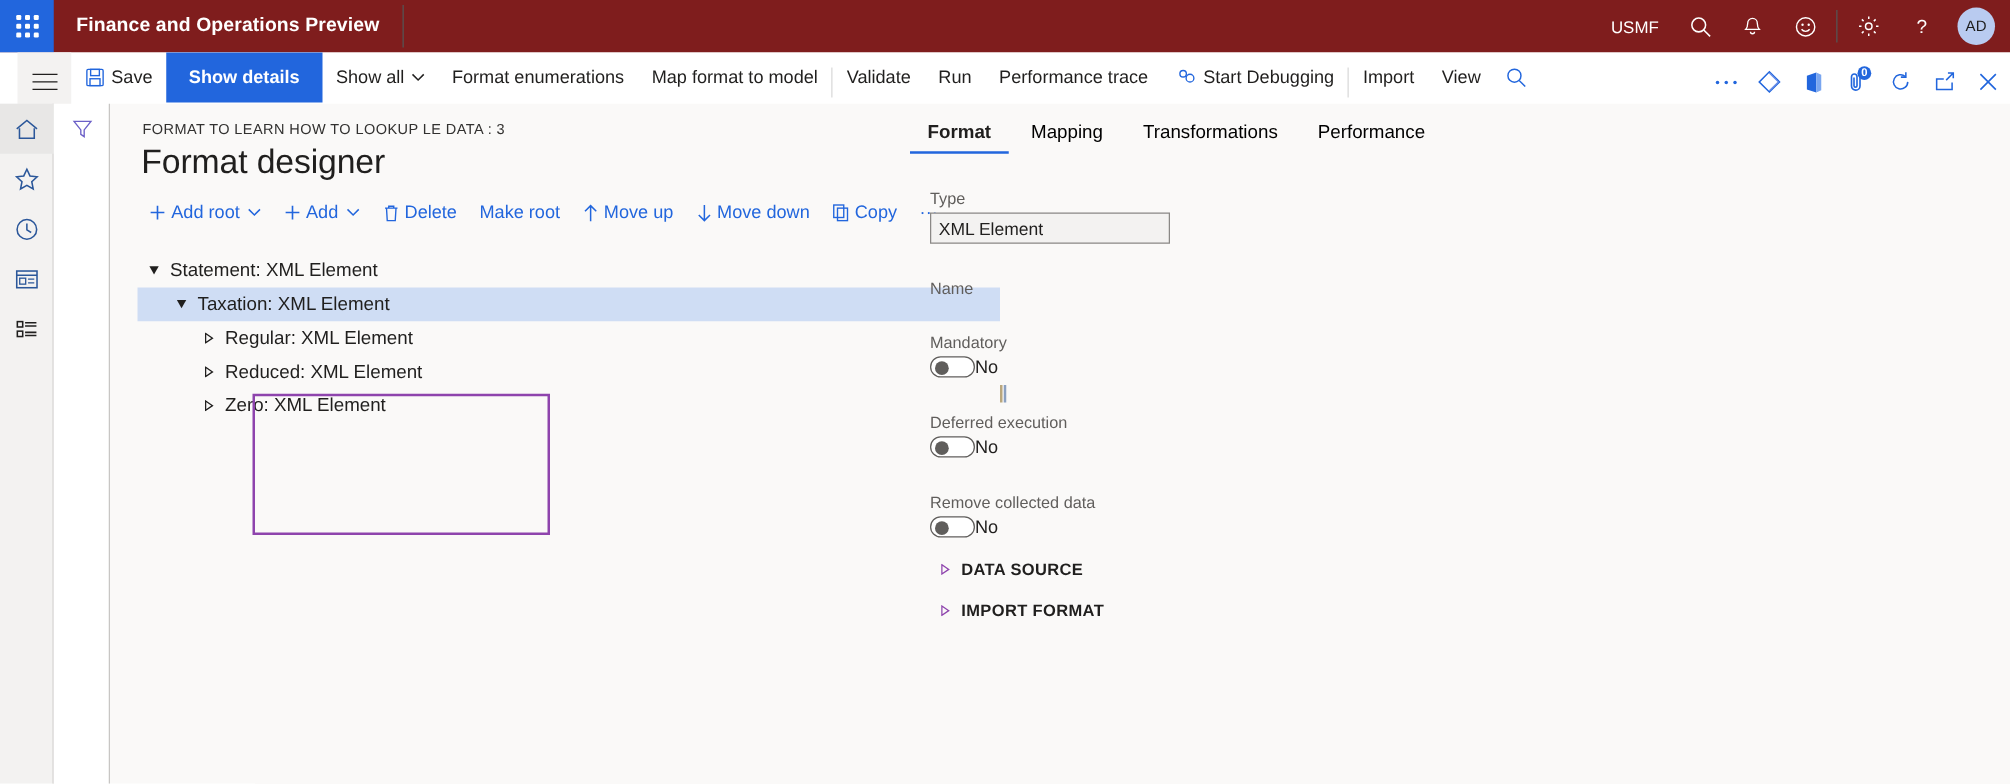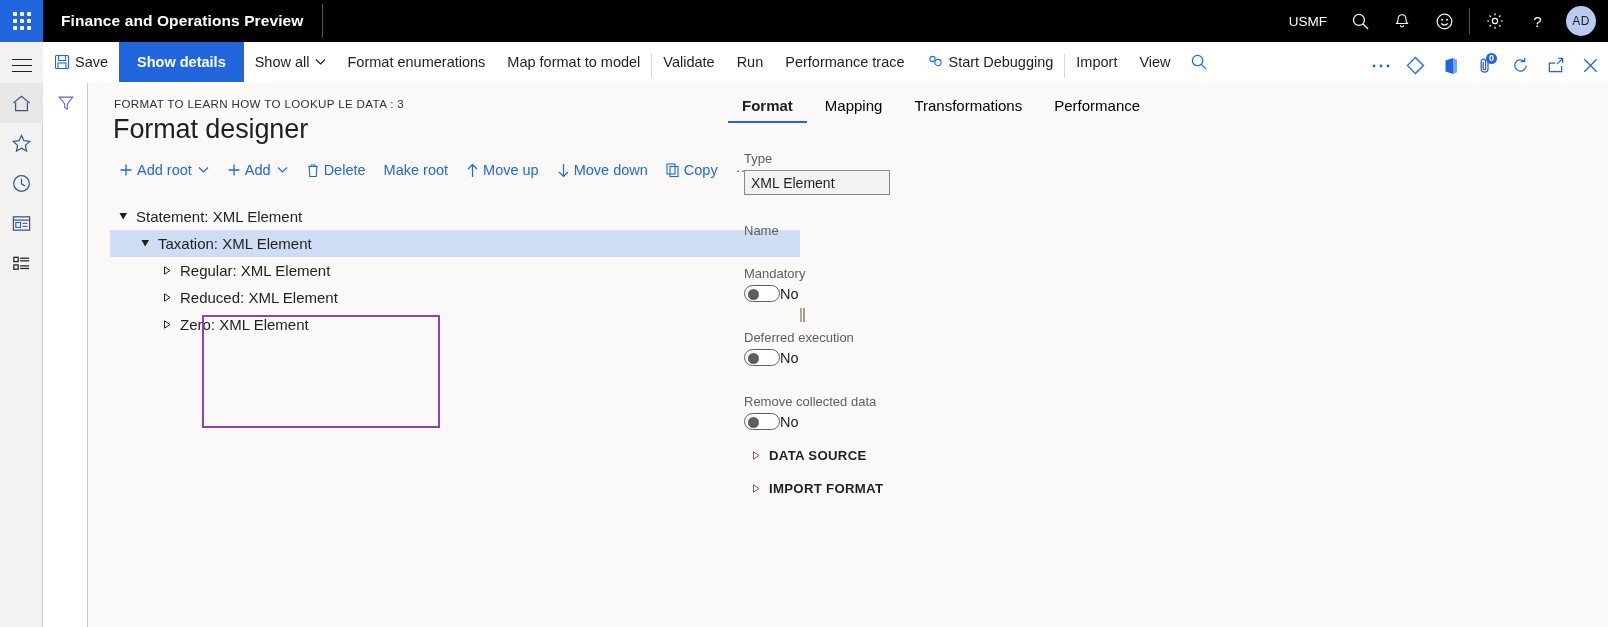--- a/index.html
+++ b/index.html
@@ -7,21 +7,21 @@
     width: 1608px; height: 627px;
     font-family: "Liberation Sans", sans-serif;
     background: #ffffff;
     overflow: hidden;
   }
   body { position: relative; }
 
   
   .topbar {
     position: absolute; left: 0; top: 0; width: 1608px; height: 42px;
-    background: #000000; display: flex; align-items: center;
+    background: #7f1d1d; display: flex; align-items: center;
   }
   .waffle {
     width: 43px; height: 42px; background: #2266dd;
     display: flex; align-items: center; justify-content: center;
     cursor: pointer;
   }
   .waffle-grid {
     display: grid; grid-template-columns: repeat(3, 4px);
     grid-template-rows: repeat(3, 4px); gap: 3px;
   }
@@ -50,21 +50,21 @@
     width: 30px; height: 30px; border-radius: 50%; background: #b9cbf0;
     color: #1d1d1d; font-size: 12px; display: flex;
     align-items: center; justify-content: center; margin-left: 8px;
     cursor: pointer; letter-spacing: .3px;
   }
 
   
   .cmdbar {
     position: absolute; left: 0; top: 42px; width: 1608px; height: 48px;
     background: #ffffff; border-bottom: 1px solid #e0e0e0;
-    display: flex; align-items: stretch;
+    display: flex; align-items: stretch; padding-left: 14px;
   }
   .hamburger-cell {
     width: 43px; display:flex; align-items:center; justify-content:center;
     cursor: pointer; background:#f3f2f1;
   }
   .hamburger { width: 20px; height: 14px; position: relative; }
   .hamburger span {
     position:absolute; left:0; width:20px; height:1.6px; background:#201f1e;
   }
   .hamburger span:nth-child(1){ top:0; }
@@ -177,21 +177,21 @@
     font-size: 15px; color:#000000; padding: 6px 14px 7px 14px;
     cursor:pointer; border-bottom: 2px solid transparent; white-space:nowrap;
   }
   .tab.active { color:#201f1e; font-weight:600; border-bottom-color:#2266dd; }
 
   .field { padding-left: 16px; }
   .fld-label {
     font-size: 13px; color:#605e5c; margin-top: 28px; margin-bottom: 4px;
   }
   .readonly-box {
-    width: 146px; height: 25px; border:1px solid #8a8886; background:#f3f2f1;
+    width: 192px; height: 25px; border:1px solid #8a8886; background:#f3f2f1;
     font-size: 14px; color:#201f1e; display:flex; align-items:center;
     padding: 0 6px;
   }
   .text-box {
     width: 231px; height: 26px; border:1px solid #605e5c; background:#ffffff;
     font-size: 14px; color:#201f1e; display:flex; align-items:center;
     padding: 0 6px; cursor: text;
   }
   .toggle-row { display:flex; align-items:flex-end; margin-top: 3px; }
   .toggle {

